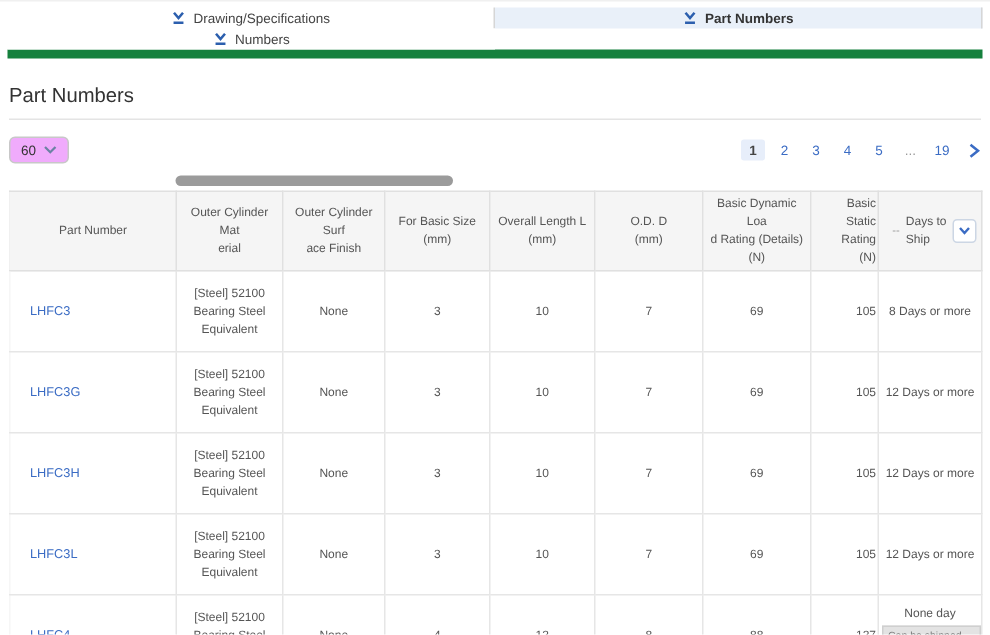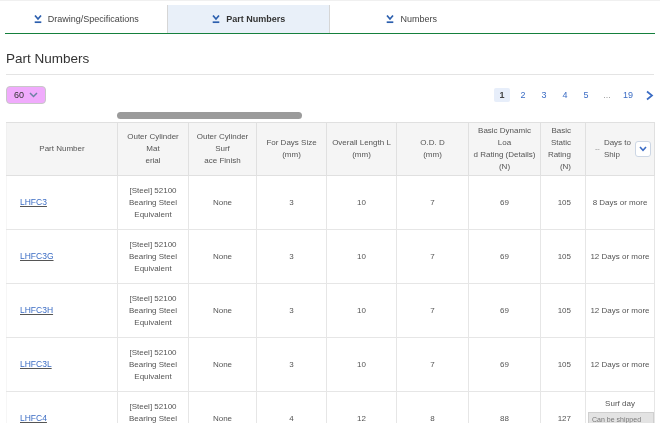--- a/index.html
+++ b/index.html
@@ -4,22 +4,22 @@
 <style>
   html,body{margin:0;padding:0;}
   body{
     width:660px;height:423px;overflow:hidden;background:#fff;
     font-family:"Liberation Sans", sans-serif;color:#555;position:relative;
   }
   .topline{height:1px;background:#f0f0f0;}
 
   
   .tabbar{
-    display:grid;grid-template-columns:1fr 1fr 1fr 1fr;
-    margin:4px 5px 0 5px;border-bottom:1px solid #15803d;height:28px;
+    display:grid;grid-template-columns:1fr 1fr;
+    margin:4px 5px 0 5px;border-bottom:6px solid #15803d;height:28px;
   }
   .tab{
     display:flex;align-items:center;justify-content:center;gap:5px;
     font-size:9px;color:#444;background:#fff;border-right:1px solid #d6d6d6;
     cursor:pointer;white-space:nowrap;
   }
   .tab:last-child{border-right:none;}
   .tab.active{background:#e9f0f9;font-weight:bold;color:#333;}
   .tabicon{display:inline-flex;line-height:0;}
 
@@ -64,23 +64,23 @@
     text-align:center;vertical-align:middle;height:48px;white-space:pre-line;line-height:1.5;
     padding:2px;
   }
   .parts th:first-child{border-left:1px solid #f0f0f0;margin-left:12px;}
   .parts td{
     font-size:8px;color:#555;text-align:center;vertical-align:middle;
     border-right:1px solid #e6e6e6;border-bottom:1px solid #e6e6e6;height:49px;
     padding:2px;line-height:1.5;
   }
   .parts td:first-child{border-left:1px solid #f6f6f6;}
-  .parts td.pn{text-align:left;padding-left:13px;text-decoration:underline;}
+  .parts td.pn{text-align:left;padding-left:13px;}
   .parts td.pn a{color:#3b6cc4;text-decoration:none;font-size:8.5px;cursor:pointer;}
-  .parts th.alignr, .parts td.alignr{text-align:right;padding-right:14px;}
+  .parts th.alignr, .parts td.alignr{text-align:right;padding-right:1px;}
 
   .daysHead{display:flex;align-items:center;justify-content:flex-end;gap:4px;padding-right:1px;}
   .dash{color:#9a9a9a;font-size:7.5px;}
   .daysLabel{white-space:pre-line;text-align:left;}
   .colbtn{
     width:16px;height:16px;background:#fff;border:1px solid #ccd6e4;border-radius:3px;
     display:inline-flex;align-items:center;justify-content:center;cursor:pointer;padding:0;flex:0 0 auto;
   }
   .shipnote{
     margin:2px auto 0 auto;background:#e3e3e3;border:1px solid #cfcfcf;
@@ -166,21 +166,21 @@
       <col style="width:45px">
       <col style="width:69px">
   </colgroup>
   <thead>
     <tr>
       <th>Part Number</th>
       <th>Outer Cylinder Mat
 erial</th>
       <th>Outer Cylinder Surf
 ace Finish</th>
-      <th>For Days Size
+      <th>For Basic Size
 (mm)</th>
       <th>Overall Length L
 (mm)</th>
       <th>O.D. D
 (mm)</th>
       <th>Basic Dynamic Loa
 d Rating (Details)
 (N)</th>
       <th class="alignr">Basic Static
 Rating
@@ -247,19 +247,19 @@
     <tr>
       <td class="pn"><a>LHFC4</a></td>
       <td>[Steel] 52100 Bearing Steel Equivalent</td>
       <td>None</td>
       <td>4</td>
       <td>12</td>
       <td>8</td>
       <td>88</td>
       <td class="alignr">127</td>
       <td>
-        <div>Surf day</div>
+        <div>None day</div>
         <div class="shipnote">Can be shipped on the same day</div>
       </td>
     </tr>
 
   </tbody>
 </table>
 
 </body></html>

